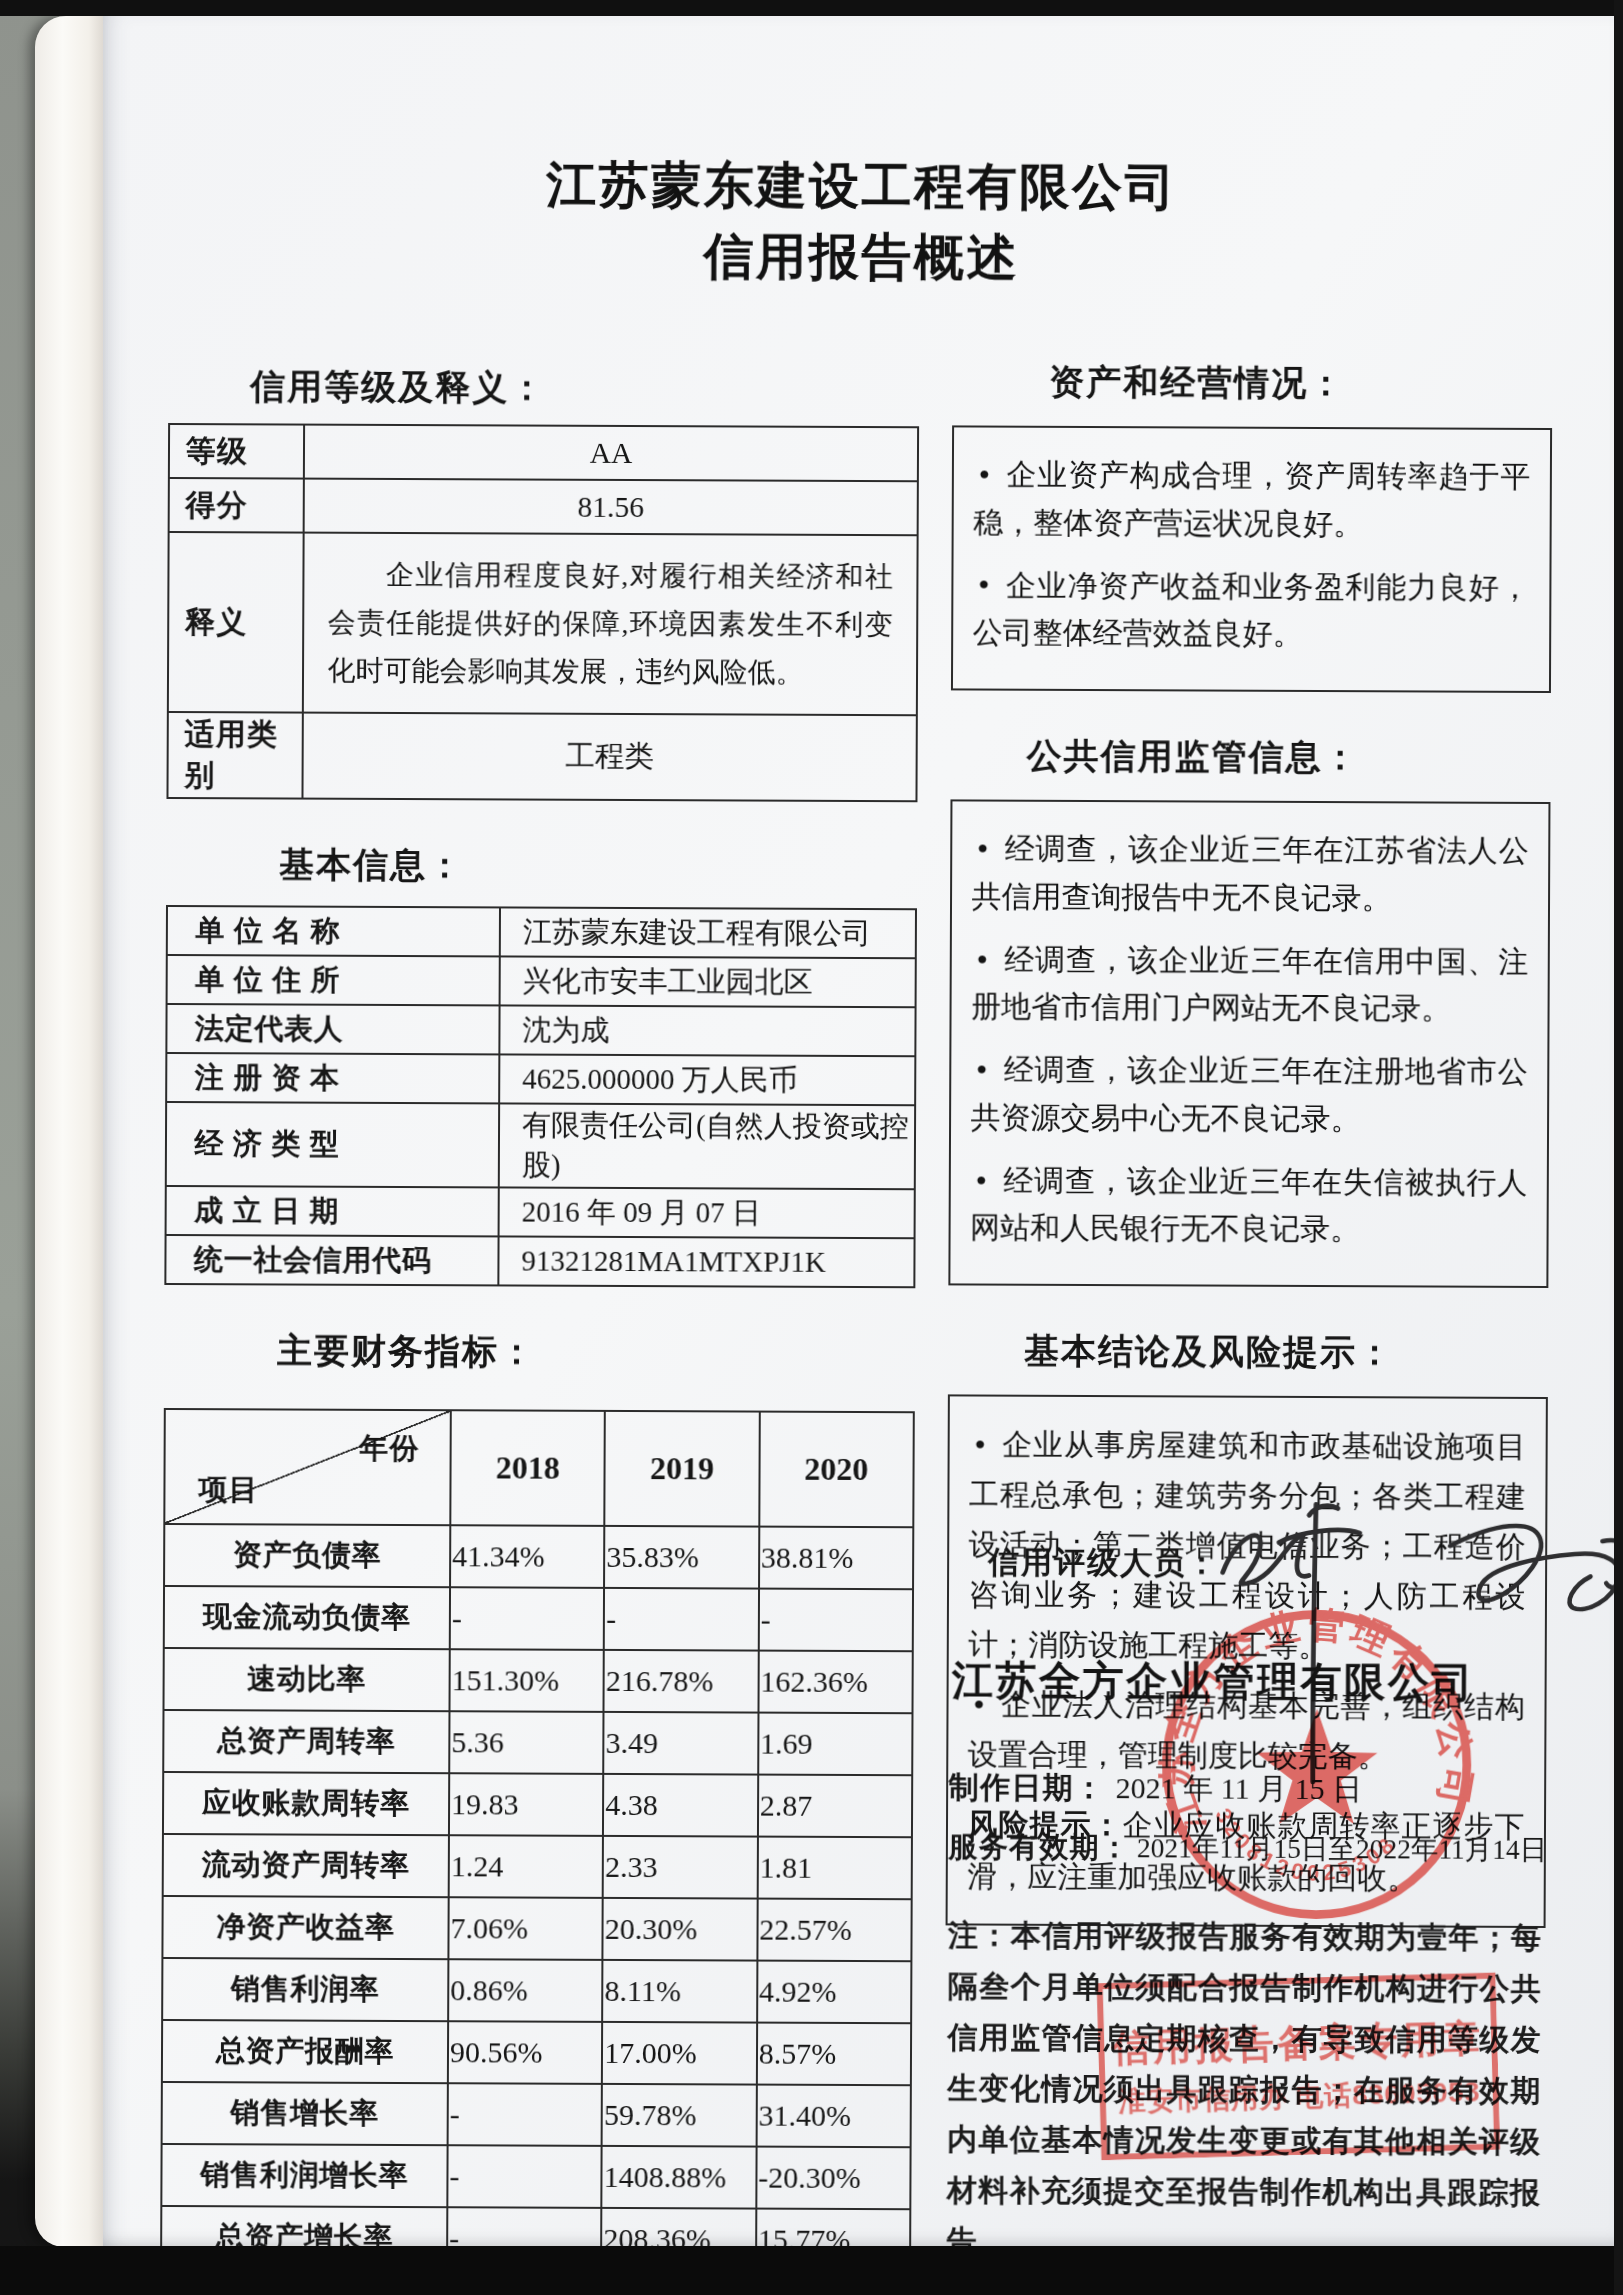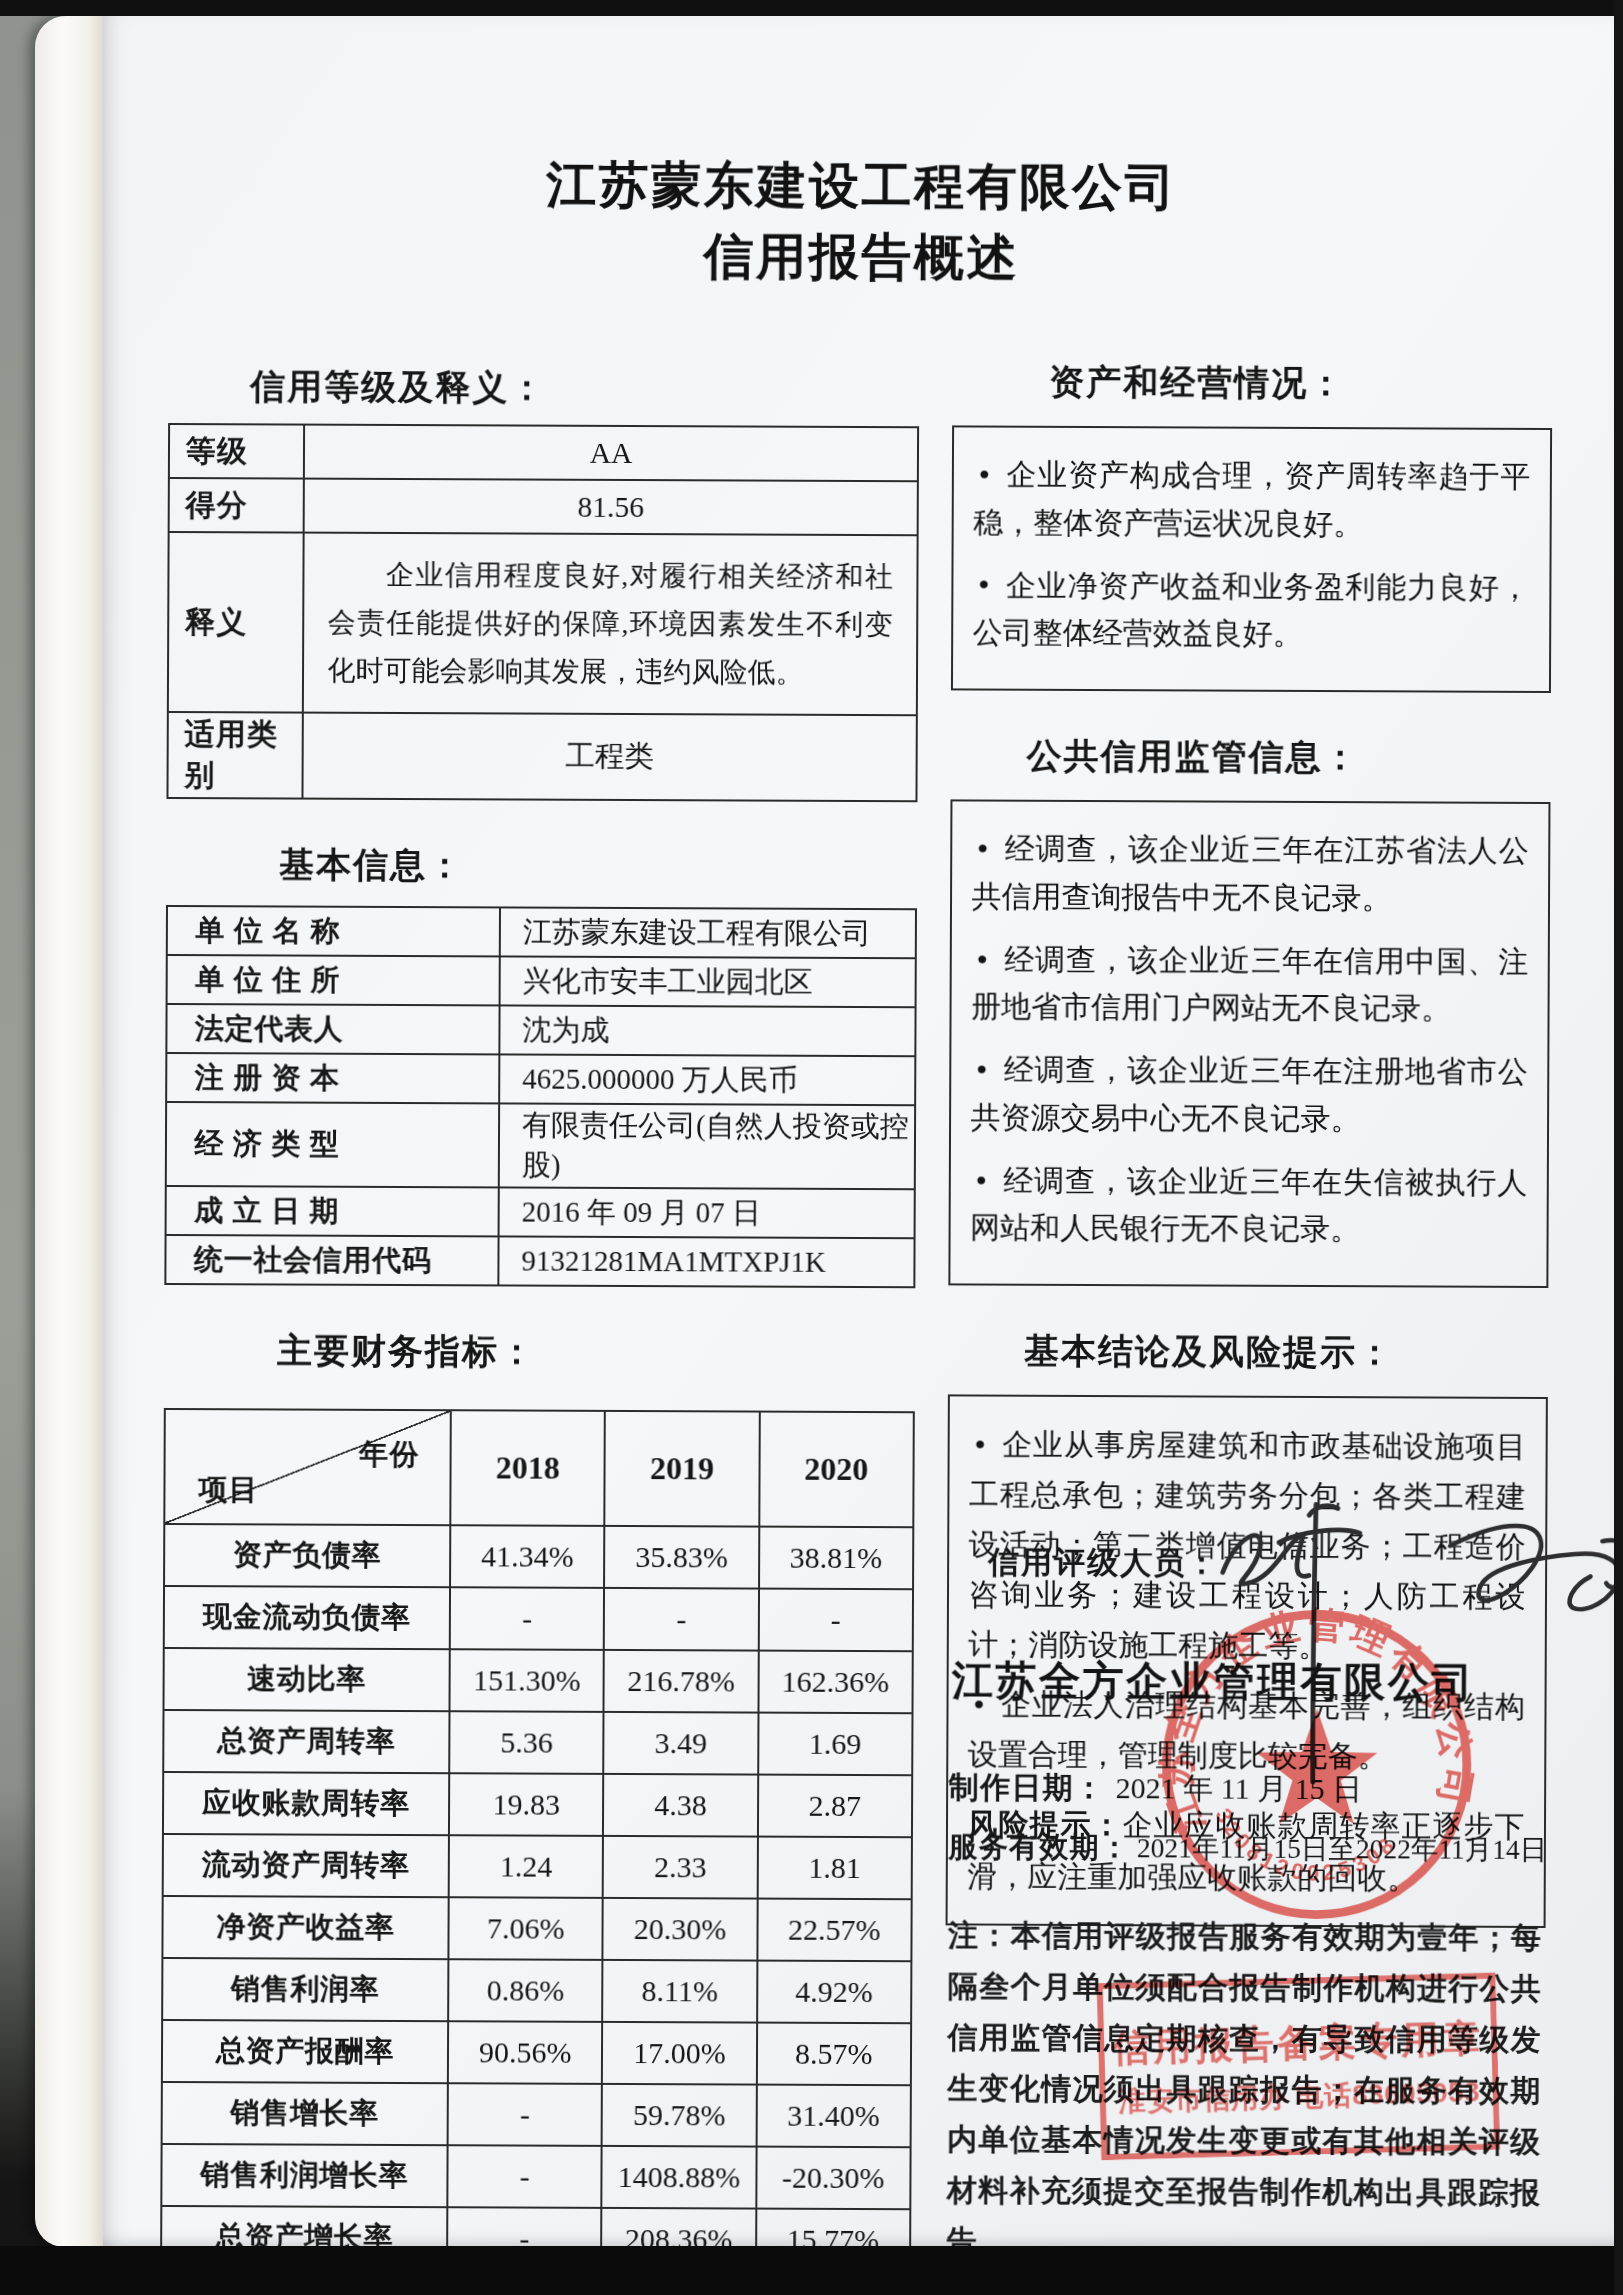--- a/index.html
+++ b/index.html
@@ -44,29 +44,29 @@
   .t2{margin-top:17px;}
   .t2 tr{height:49px;}
   .t2 .lab{font-size:29px;padding-left:27.5px;letter-spacing:0.7px;}
   .t2 .val{font-size:29px;padding-left:22px;text-align:left;}
 
   .t3{margin-top:34px;}
   .t3 .hrow{height:115px;}
   .corner{position:relative;padding:0;}
   .diag{position:absolute;left:0;top:0;width:100%;height:100%;
     background:linear-gradient(to bottom right,transparent 49.6%,#2b2b2b 49.6%,#2b2b2b 50.4%,transparent 50.4%);}
-  .c-top{position:absolute;top:24px;right:30px;font-family:"Liberation Sans",sans-serif;
+  .c-top{position:absolute;top:18px;right:30px;font-family:"Liberation Sans",sans-serif;
     font-weight:bold;font-size:29px;letter-spacing:1.3px;}
   .c-bot{position:absolute;bottom:13px;left:33px;font-family:"Liberation Sans",sans-serif;
     font-weight:bold;font-size:29px;letter-spacing:1.3px;}
   .t3 .year{font-weight:bold;font-size:32px;text-align:center;}
   .t3 .rlab{font-family:"Liberation Sans",sans-serif;font-weight:bold;font-size:29px;
     text-align:center;letter-spacing:0.7px;}
   .t3 .drow{height:62px;}
-  .t3 .v{font-size:30px;text-align:center;}
+  .t3 .v{font-size:30px;text-align:left;}
 
   .col-right{position:absolute;left:847px;top:342px;width:600px;height:1905px;}
   .h-assets{padding-left:97px;}
   .h-public{padding-left:76px;}
   .h-conc{padding-left:76px;}
   .box{border:2px solid #2b2b2b;margin-top:19.6px;padding:15.7px 19.6px 17px 19.6px;}
   .bullet{font-size:30px;line-height:1.58;text-align:justify;margin:7.9px 0 15.7px;color:#141414;}
   .box-c .bullet{margin-bottom:10.5px;line-height:1.66;}
   .dot{font-size:18.3px;vertical-align:5.2px;padding:0 15.7px 0 5.2px;}
   .risk{font-size:30px;line-height:1.74;text-align:justify;margin:19.6px 0 3.9px;}

